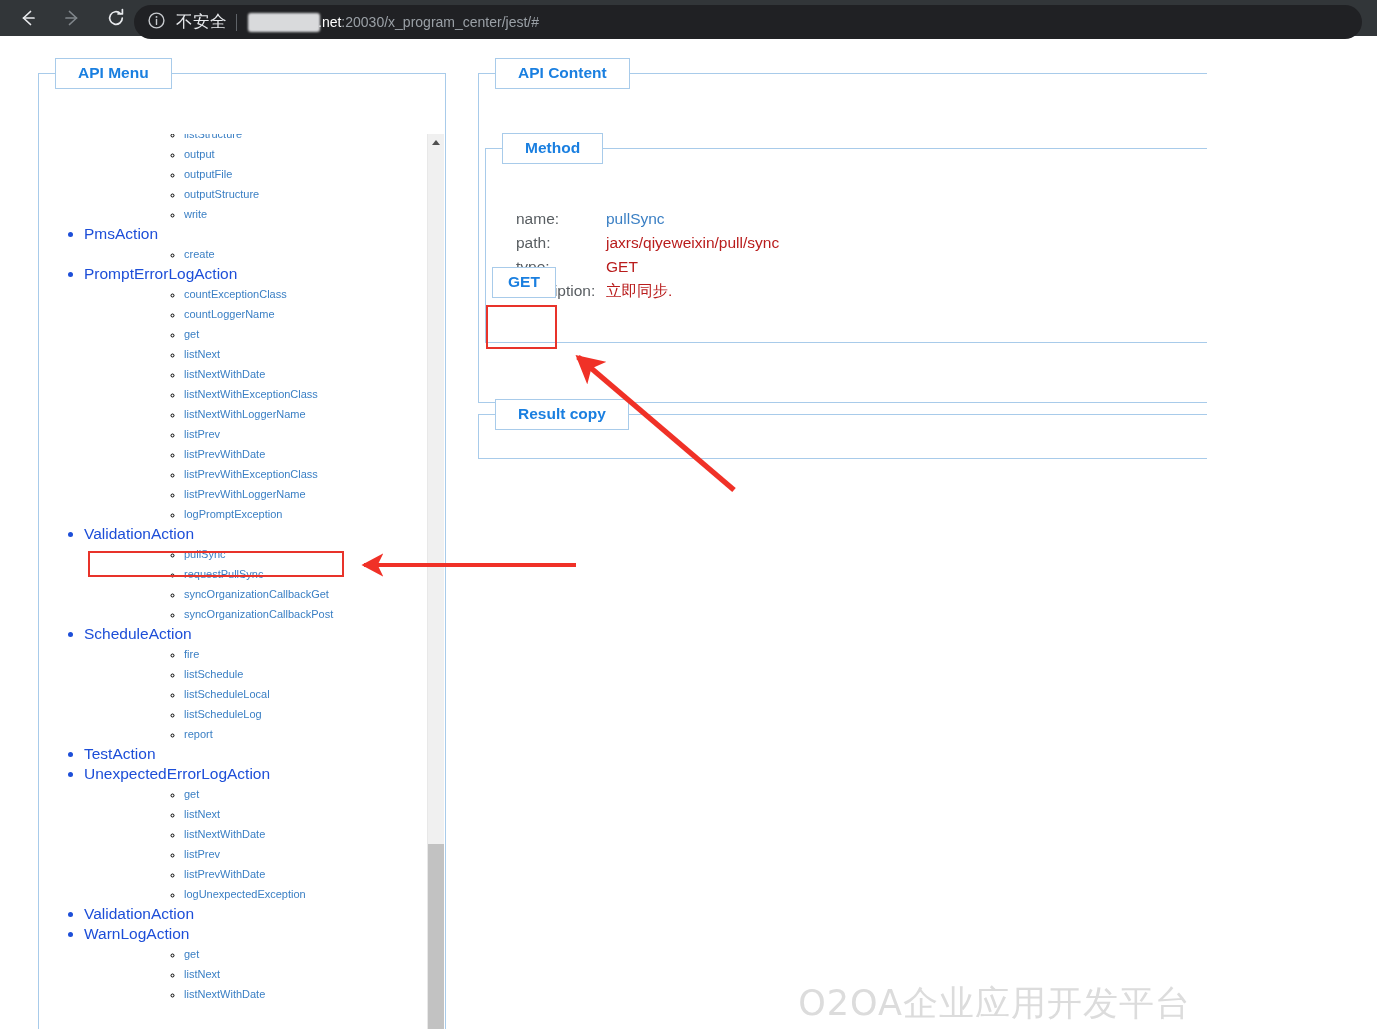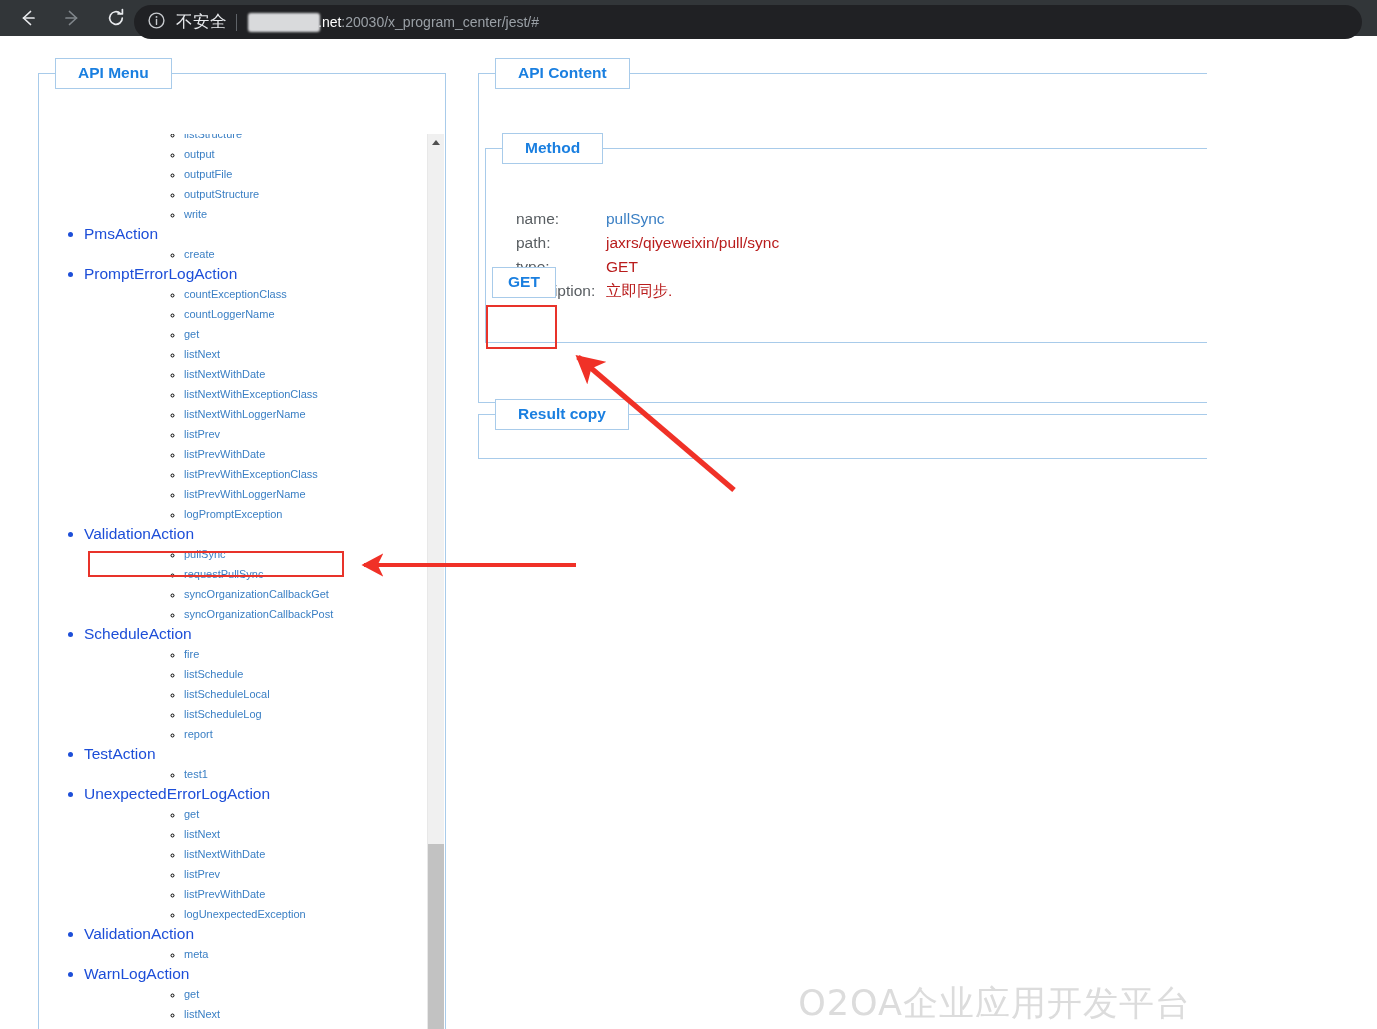--- a/index.html
+++ b/index.html
@@ -324,42 +324,32 @@
             <li style="list-style: none;">
               <ul class="lvl2">
                 <li class="leaf"><a>fire</a></li>
                 <li class="leaf"><a>listSchedule</a></li>
                 <li class="leaf"><a>listScheduleLocal</a></li>
                 <li class="leaf"><a>listScheduleLog</a></li>
                 <li class="leaf"><a>report</a></li>
               </ul>
             </li>
             <li class="group">TestAction</li>
-            <li style="list-style: none;">
-              <ul class="lvl2">
-                <li class="leaf"><a>test1</a></li>
-              </ul>
-            </li>
             <li class="group">UnexpectedErrorLogAction</li>
             <li style="list-style: none;">
               <ul class="lvl2">
                 <li class="leaf"><a>get</a></li>
                 <li class="leaf"><a>listNext</a></li>
                 <li class="leaf"><a>listNextWithDate</a></li>
                 <li class="leaf"><a>listPrev</a></li>
                 <li class="leaf"><a>listPrevWithDate</a></li>
                 <li class="leaf"><a>logUnexpectedException</a></li>
               </ul>
             </li>
             <li class="group">ValidationAction</li>
-            <li style="list-style: none;">
-              <ul class="lvl2">
-                <li class="leaf"><a>meta</a></li>
-              </ul>
-            </li>
             <li class="group">WarnLogAction</li>
             <li style="list-style: none;">
               <ul class="lvl2">
                 <li class="leaf"><a>get</a></li>
                 <li class="leaf"><a>listNext</a></li>
                 <li class="leaf"><a>listNextWithDate</a></li>
               </ul>
             </li>
           </ul>
       </div>

